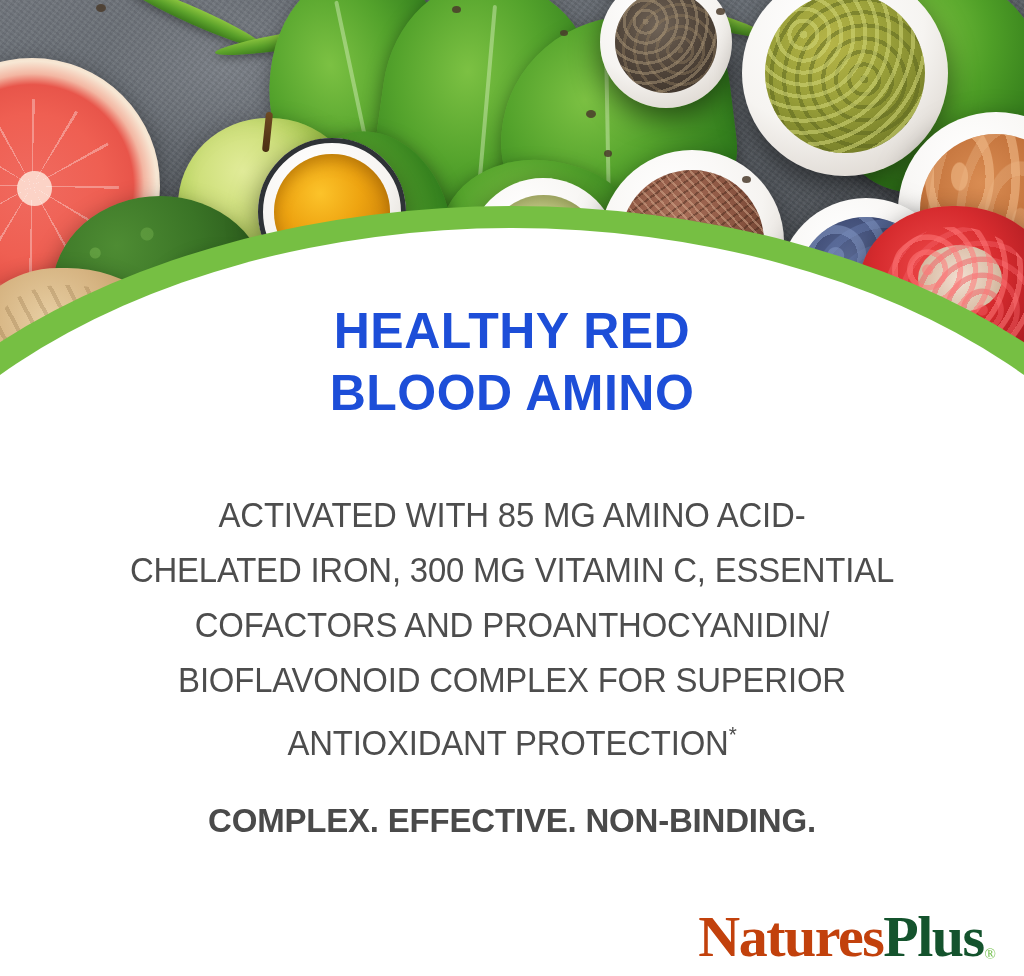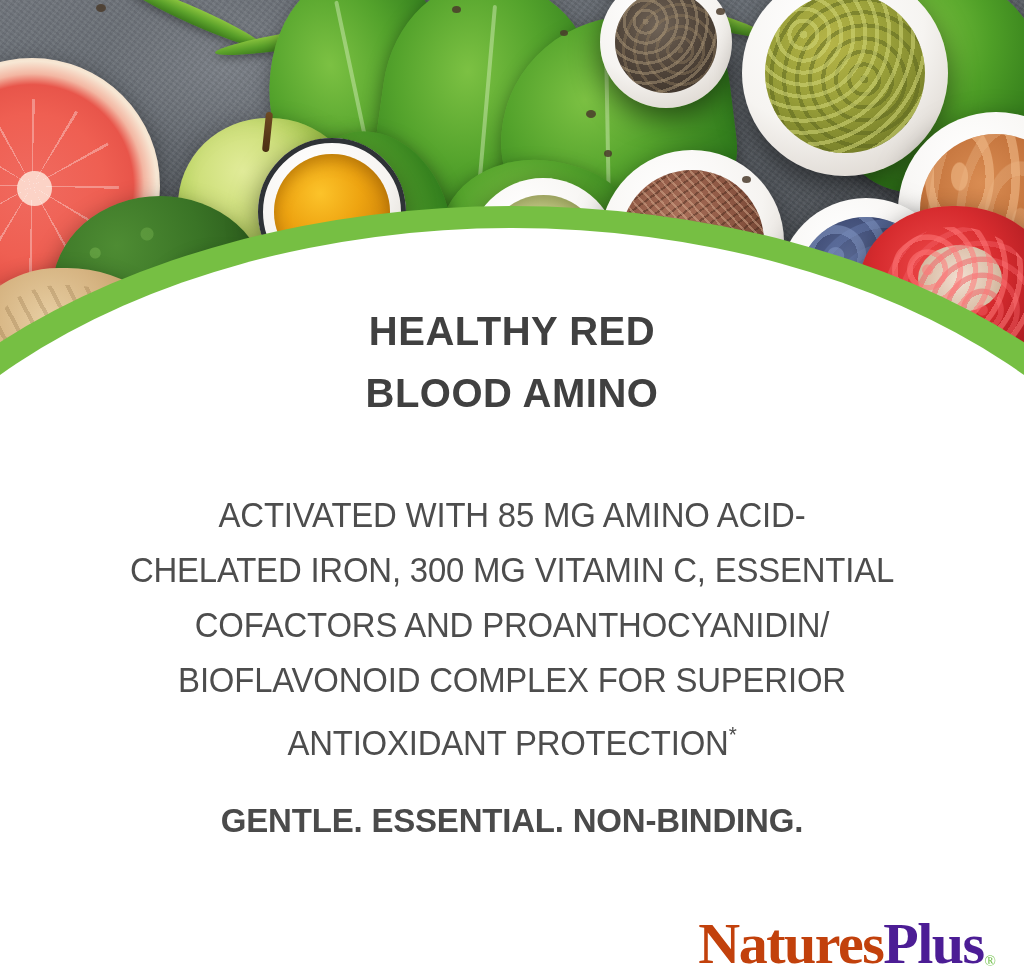--- a/index.html
+++ b/index.html
@@ -297,24 +297,24 @@
   .content{
     position:absolute;
     left:0; top:0; width:1024px; height:976px;
     z-index:5;
   }
 
   .headline{
     position:absolute;
     left:0; top:300px; width:1024px;
     text-align:center;
-    color:#404040;
+    color:#1d4ed8;
     font-family:"Liberation Sans", sans-serif;
     font-weight:bold;
-    font-size:40px;
+    font-size:50px;
     letter-spacing:.5px;
     line-height:62px;
   }
   .headline .hl-line{ display:block; }
 
   .subcopy{
     position:absolute;
     left:40px; top:487px; width:944px;
     text-align:center;
     color:#4d4d4d;
@@ -345,22 +345,22 @@
     position:absolute;
     right:28px; top:908px;
     display:flex; align-items:flex-end;
     font-family:"Liberation Serif", serif;
   }
   .logo-natures{
     font-size:58px; font-weight:bold; color:#c2410c;
     letter-spacing:-1.5px; line-height:1;
   }
   .logo-plus{
-    font-size:58px; font-weight:bold; color:#4c1d95;
-    letter-spacing:-1.5px; line-height:1;margin-top:7px;
+    font-size:58px; font-weight:bold; color:#14532d;
+    letter-spacing:-1.5px; line-height:1;
   }
   .logo-reg{
     font-size:15px; color:#6cbe45; line-height:1;
     margin-left:1px; padding-bottom:4px;
   }
 </style>
 </head>
 <body>
 
 <div class="poster">
@@ -459,21 +459,21 @@
     </div>
 
     <div class="subcopy">
       <span class="sc-line">ACTIVATED WITH 85 MG AMINO ACID-</span>
       <span class="sc-line">CHELATED IRON, 300 MG VITAMIN C, ESSENTIAL</span>
       <span class="sc-line">COFACTORS AND PROANTHOCYANIDIN/</span>
       <span class="sc-line">BIOFLAVONOID COMPLEX FOR SUPERIOR</span>
       <span class="sc-line"><span>ANTIOXIDANT PROTECTION</span><span class="sup">*</span></span>
     </div>
 
-    <div class="tagline">GENTLE. ESSENTIAL. NON-BINDING.</div>
+    <div class="tagline">COMPLEX. EFFECTIVE. NON-BINDING.</div>
 
     <div class="logo">
       <span class="logo-natures">Natures</span>
       <span class="logo-plus">Plus</span>
       <span class="logo-reg">®</span>
     </div>
 
   </div>
 </div>
 

